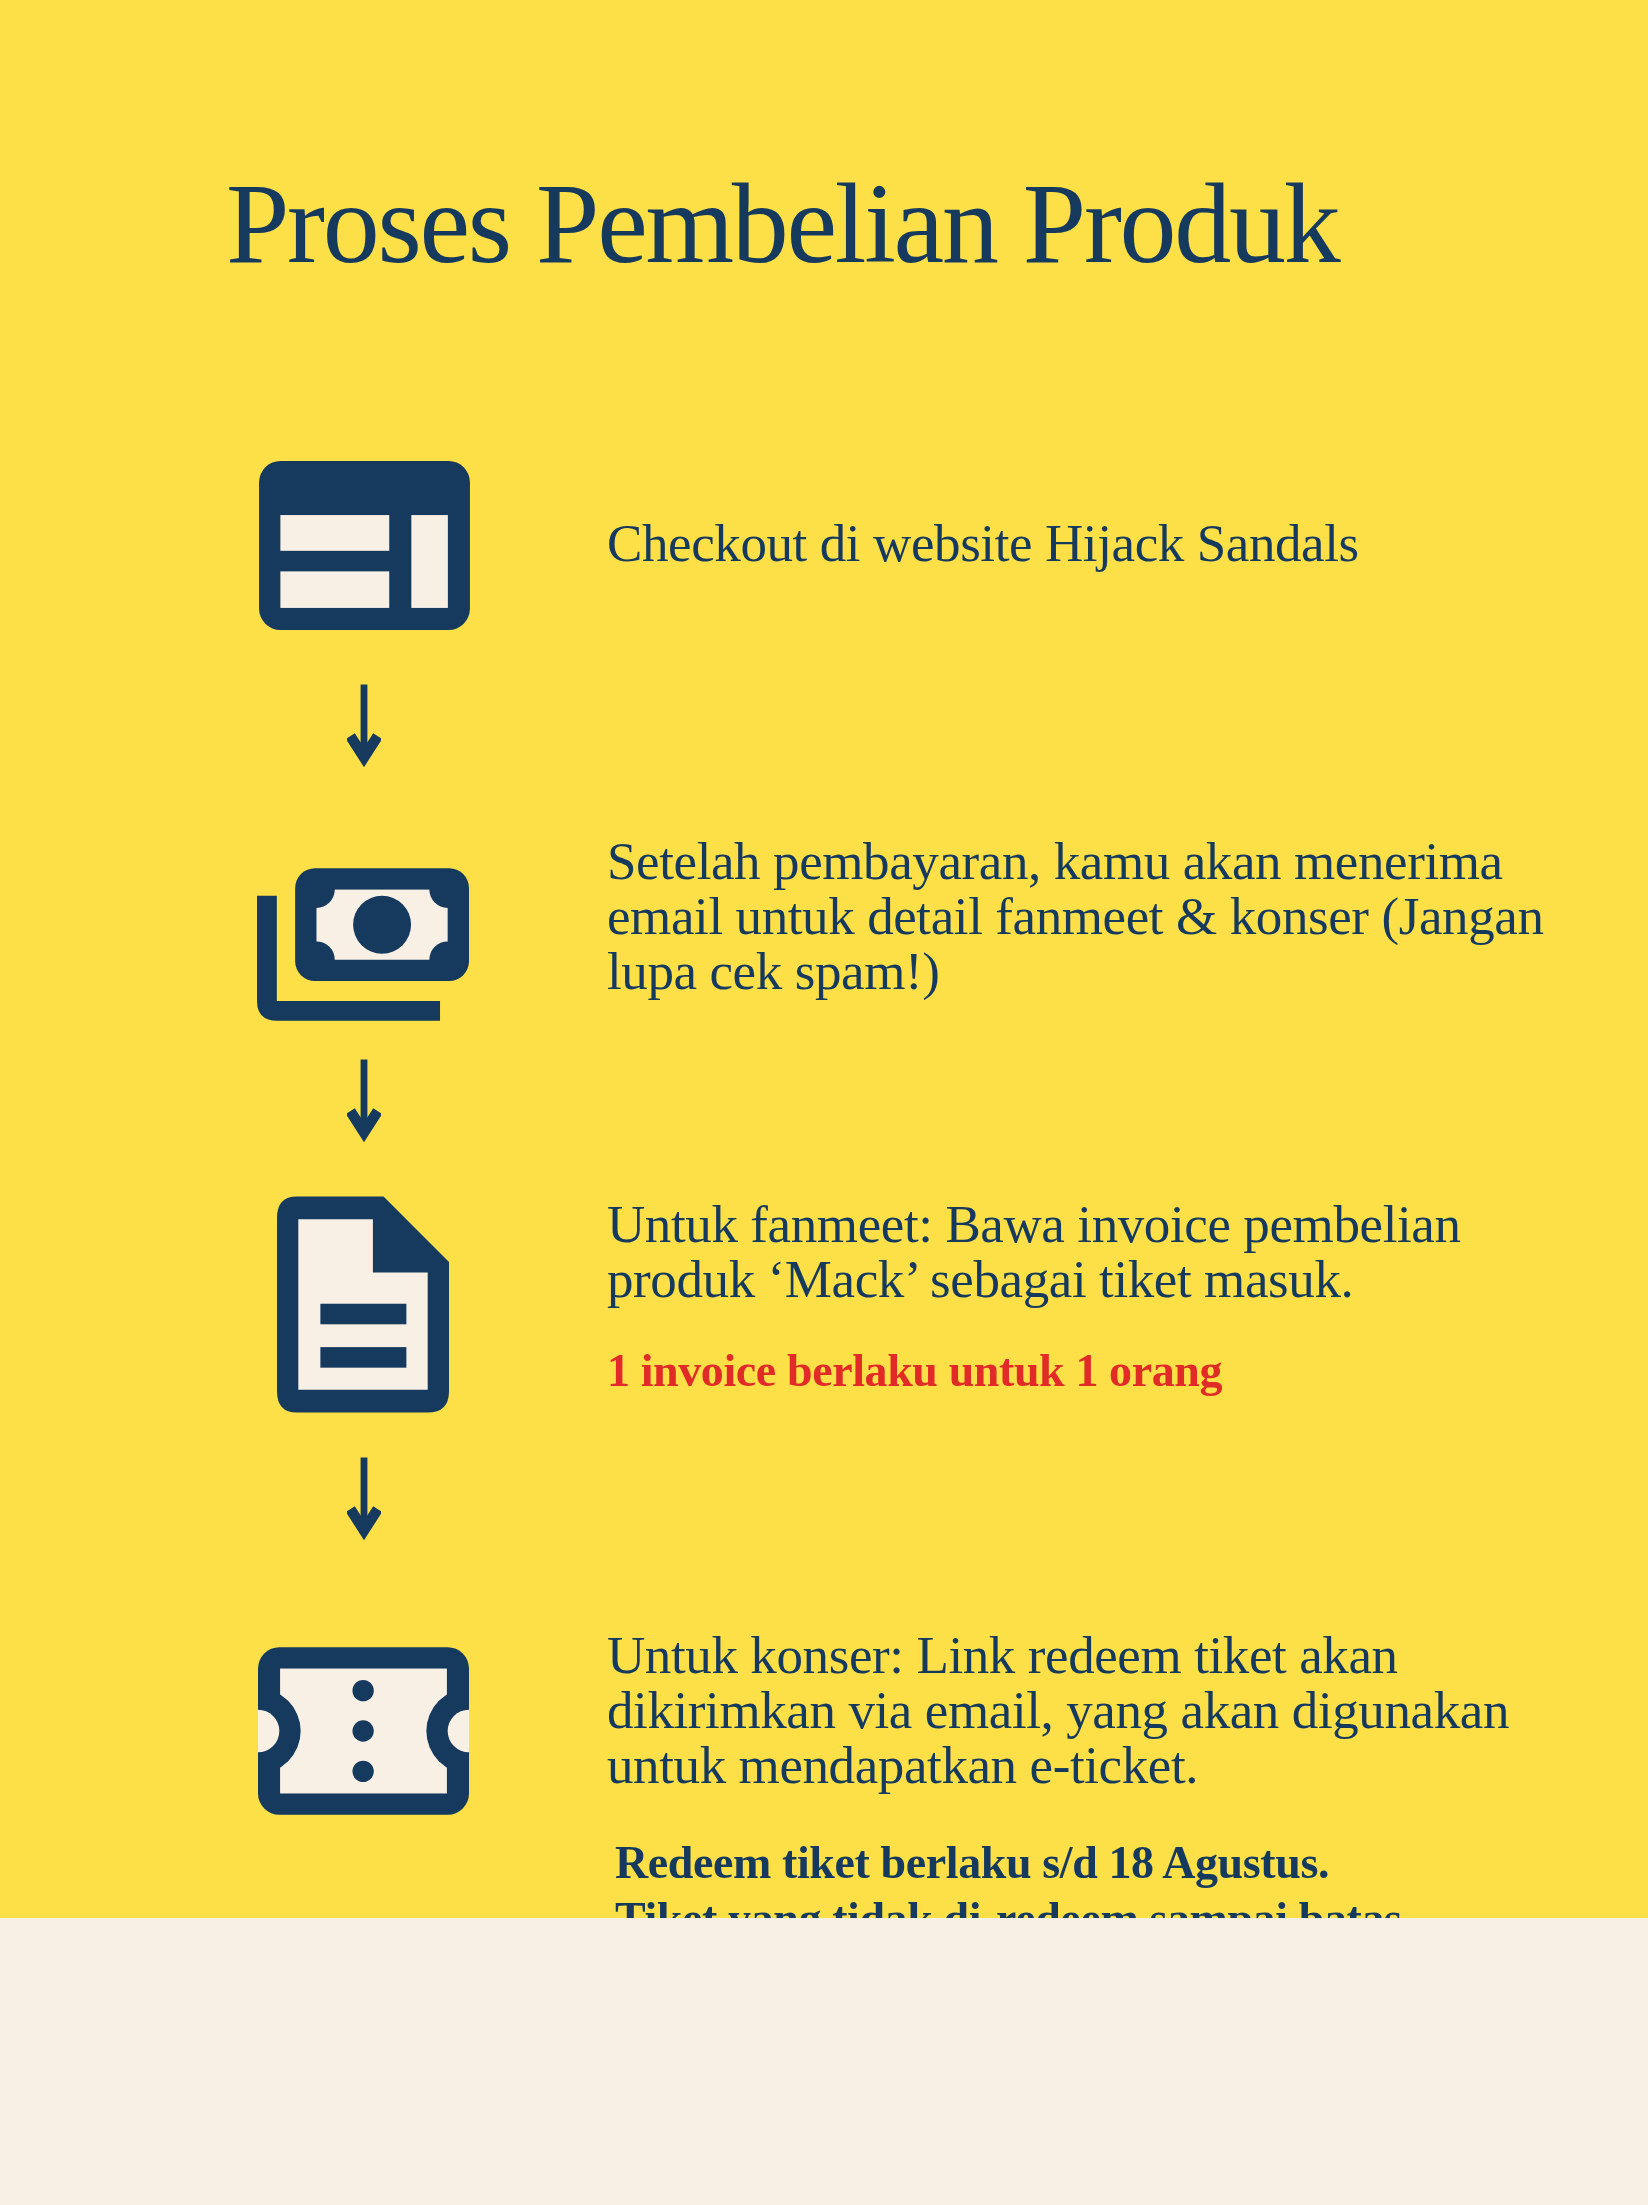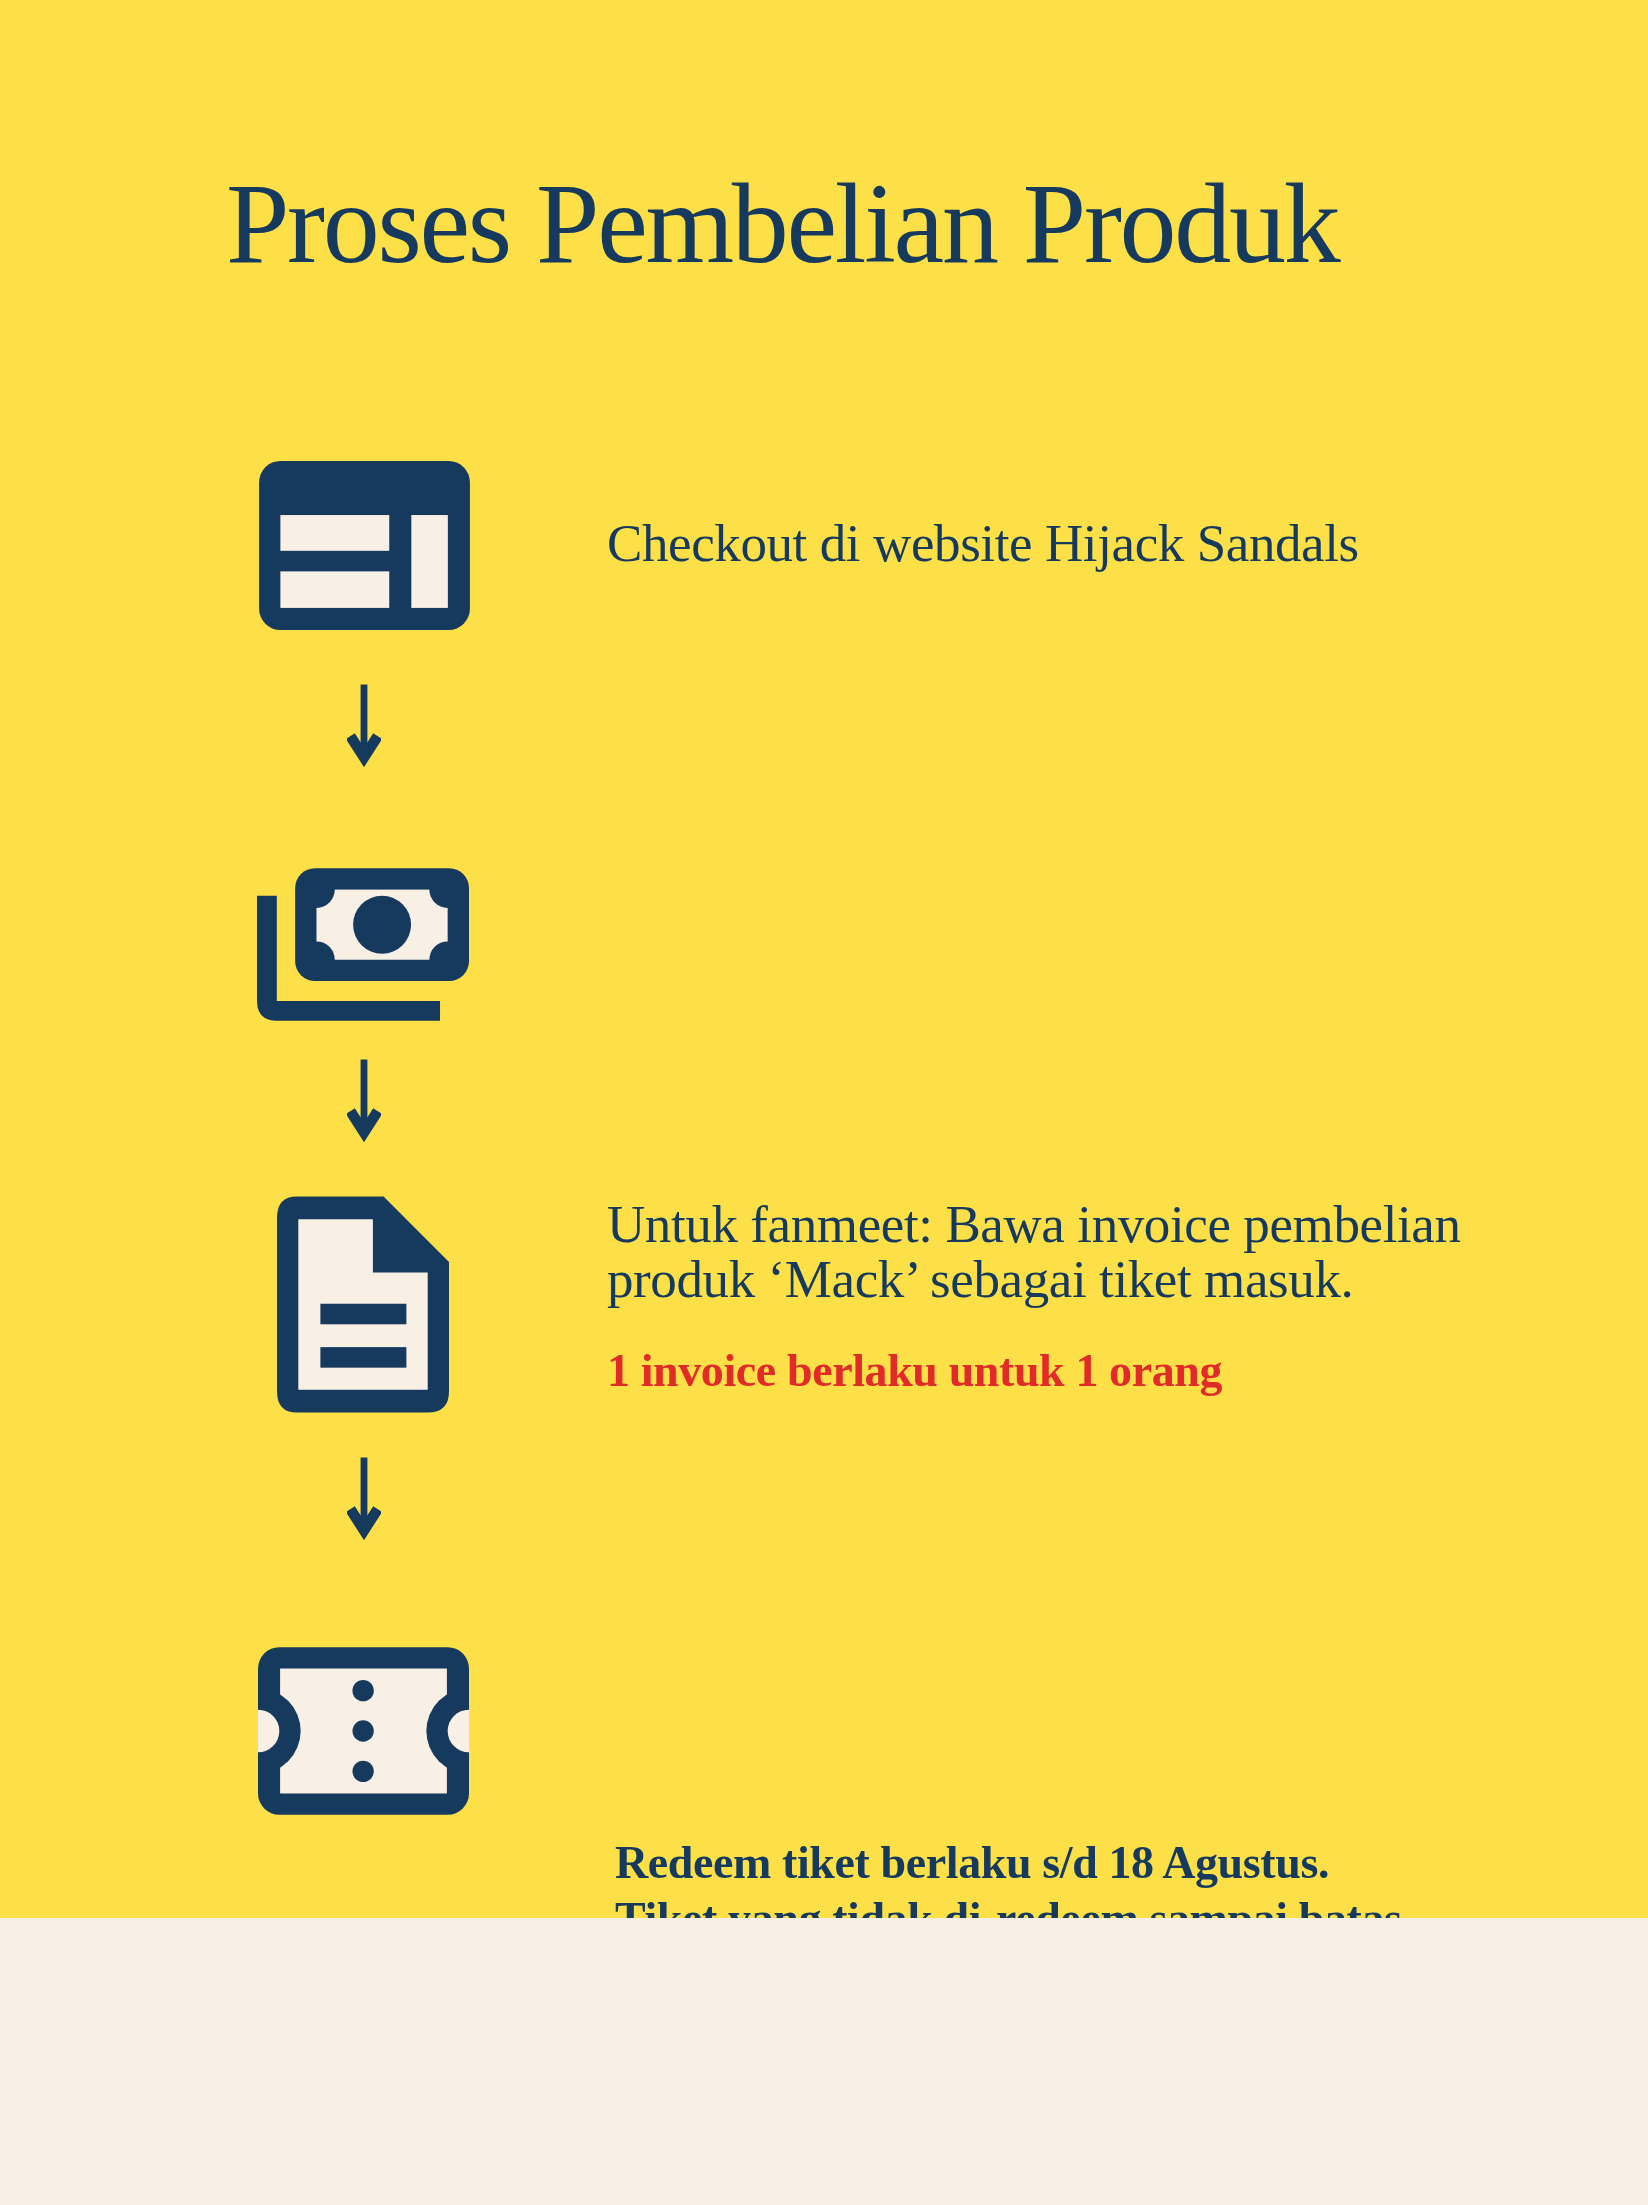--- a/index.html
+++ b/index.html
@@ -81,20 +81,23 @@
       <path d="M0 36 L26 36 L26 174 L240 174 L240 200 L26 200 Q0 200 0 174 Z" fill="#163a5e"></path>
       <rect x="50" y="0" width="228" height="148" rx="26" fill="#163a5e"></rect>
       <rect x="78" y="28" width="172" height="92" fill="#f8f0e5"></rect>
       <circle cx="78" cy="28" r="24" fill="#163a5e"></circle>
       <circle cx="250" cy="28" r="24" fill="#163a5e"></circle>
       <circle cx="78" cy="120" r="24" fill="#163a5e"></circle>
       <circle cx="250" cy="120" r="24" fill="#163a5e"></circle>
       <circle cx="164" cy="74" r="38" fill="#163a5e"></circle>
     </svg>
   </div>
+  <div class="step-text" style="top:834px;">Setelah pembayaran, kamu akan menerima
+email untuk detail fanmeet &amp; konser (Jangan
+lupa cek spam!)</div>
 
   <div class="arrow-box" style="top:1058px;">
     <svg width="34" height="85" viewBox="0 0 44 112">
       <line x1="22" y1="2" x2="22" y2="96" stroke="#163a5e" stroke-width="9"></line>
       <path d="M4 70 L22 98 L40 70" fill="none" stroke="#163a5e" stroke-width="14"></path>
     </svg>
   </div>
 
   <div class="icon-box" style="left:277px; top:1196px;">
     <svg width="172" height="217" viewBox="0 0 226 284">
@@ -121,18 +124,21 @@
       <rect x="29" y="28" width="219" height="164" fill="#f8f0e5"></rect>
       <circle cx="0" cy="110" r="56" fill="#163a5e"></circle>
       <circle cx="277" cy="110" r="56" fill="#163a5e"></circle>
       <circle cx="0" cy="110" r="28" fill="#f8f0e5"></circle>
       <circle cx="277" cy="110" r="28" fill="#f8f0e5"></circle>
       <circle cx="138" cy="57" r="14" fill="#163a5e"></circle>
       <circle cx="138" cy="110" r="14" fill="#163a5e"></circle>
       <circle cx="138" cy="163" r="14" fill="#163a5e"></circle>
     </svg>
   </div>
+  <div class="step-text" style="top:1628px;">Untuk konser: Link redeem tiket akan
+dikirimkan via email, yang akan digunakan
+untuk mendapatkan e-ticket.</div>
   <div class="step-note note-navy" style="top:1835px;">Redeem tiket berlaku s/d 18 Agustus.
 Tiket yang tidak di-redeem sampai batas
 waktu tersebut akan dianggap hangus.</div>
 
 </div>
 
 
 </body></html>

